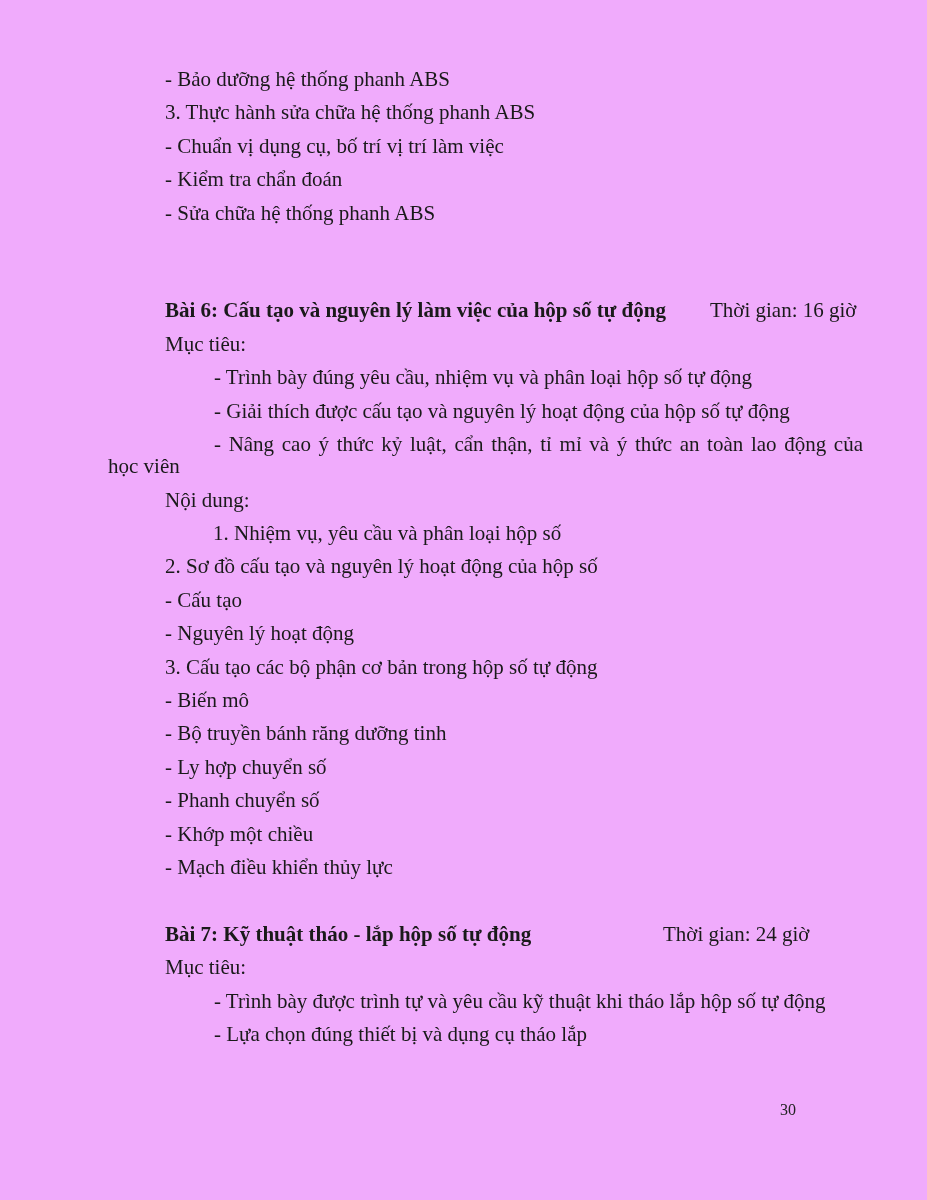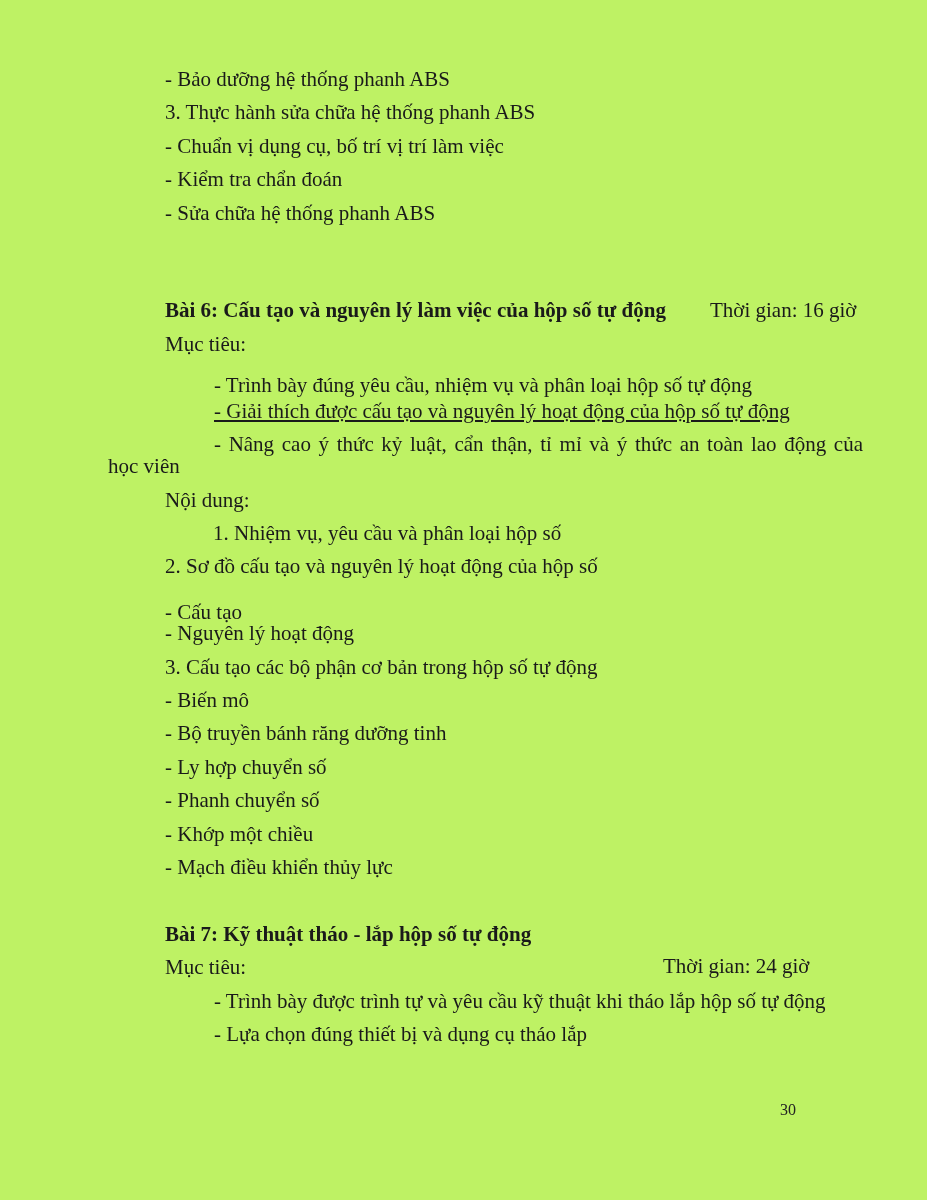--- a/index.html
+++ b/index.html
@@ -4,21 +4,21 @@
 <style>
   html, body {
     margin: 0;
     padding: 0;
     background: #ffffff;
   }
   .page {
     position: relative;
     width: 927px;
     height: 1200px;
-    background: #bef264;
+    background: #f0abfc;
     font-family: "Liberation Serif", "DejaVu Serif", serif;
     font-size: 21px;
     color: #1a1a1a;
     overflow: hidden;
   }
   .ln {
     position: absolute;
     white-space: nowrap;
     height: 34px;
     line-height: 34px;
@@ -47,40 +47,40 @@
   <div class="ln" style="top:62px;  left:165px;">- Bảo dưỡng hệ thống phanh ABS</div>
   <div class="ln" style="top:95px;  left:165px;">3. Thực hành sửa chữa hệ thống phanh ABS</div>
   <div class="ln" style="top:129px; left:165px;">- Chuẩn vị dụng cụ, bố trí vị trí làm việc</div>
   <div class="ln" style="top:162px; left:165px;">- Kiểm tra chẩn đoán</div>
   <div class="ln" style="top:196px; left:165px;">- Sửa chữa hệ thống phanh ABS</div>
 
   <div class="ln b" style="top:293px; left:165px;">Bài 6: Cấu tạo và nguyên lý làm việc của hộp số tự động</div>
   <div class="ln i" style="top:293px; left:710px;">Thời gian: 16 giờ</div>
 
   <div class="ln i" style="top:327px; left:165px;">Mục tiêu:</div>
-  <div class="ln" style="top:360px; left:214px;margin-top:8px;">- Trình bày đúng yêu cầu, nhiệm vụ và phân loại hộp số tự động</div>
-  <div class="ln" style="top:394px; left:214px;text-decoration:underline;">- Giải thích được cấu tạo và nguyên lý hoạt động của hộp số tự động</div>
+  <div class="ln" style="top:360px; left:214px;">- Trình bày đúng yêu cầu, nhiệm vụ và phân loại hộp số tự động</div>
+  <div class="ln" style="top:394px; left:214px;">- Giải thích được cấu tạo và nguyên lý hoạt động của hộp số tự động</div>
   <div class="ln just" style="top:427px; left:214px; width:649px;">- Nâng cao ý thức kỷ luật, cẩn thận, tỉ mỉ và ý thức an toàn lao động của</div>
   <div class="ln" style="top:449px; left:108px;">học viên</div>
 
   <div class="ln i" style="top:483px; left:165px;">Nội dung:</div>
   <div class="ln" style="top:516px; left:165px;margin-left:48px;">1. Nhiệm vụ, yêu cầu và phân loại hộp số</div>
   <div class="ln" style="top:549px; left:165px;">2. Sơ đồ cấu tạo và nguyên lý hoạt động của hộp số</div>
-  <div class="ln" style="top:583px; left:165px;margin-top:12px;">- Cấu tạo</div>
+  <div class="ln" style="top:583px; left:165px;">- Cấu tạo</div>
   <div class="ln" style="top:616px; left:165px;">- Nguyên lý hoạt động</div>
   <div class="ln" style="top:650px; left:165px;">3. Cấu tạo các bộ phận cơ bản trong hộp số tự động</div>
   <div class="ln" style="top:683px; left:165px;">- Biến mô</div>
   <div class="ln" style="top:716px; left:165px;">- Bộ truyền bánh răng dưỡng tinh</div>
   <div class="ln" style="top:750px; left:165px;">- Ly hợp chuyển số</div>
   <div class="ln" style="top:783px; left:165px;">- Phanh chuyển số</div>
   <div class="ln" style="top:817px; left:165px;">- Khớp một chiều</div>
   <div class="ln" style="top:850px; left:165px;">- Mạch điều khiển thủy lực</div>
 
   <div class="ln b" style="top:917px; left:165px;">Bài 7: Kỹ thuật tháo - lắp hộp số tự động</div>
-  <div class="ln i" style="top:917px; left:663px;margin-top:32px;">Thời gian: 24 giờ</div>
+  <div class="ln i" style="top:917px; left:663px;">Thời gian: 24 giờ</div>
 
   <div class="ln i" style="top:950px; left:165px;">Mục tiêu:</div>
   <div class="ln" style="top:984px; left:214px;">- Trình bày được trình tự và yêu cầu kỹ thuật khi tháo lắp hộp số tự động</div>
   <div class="ln" style="top:1017px; left:214px;">- Lựa chọn đúng thiết bị và dụng cụ tháo lắp</div>
 
   <div class="pagenum" style="top:1098px; left:780px; width:85px;">30</div>
 
 </div>
 
 </body></html>

